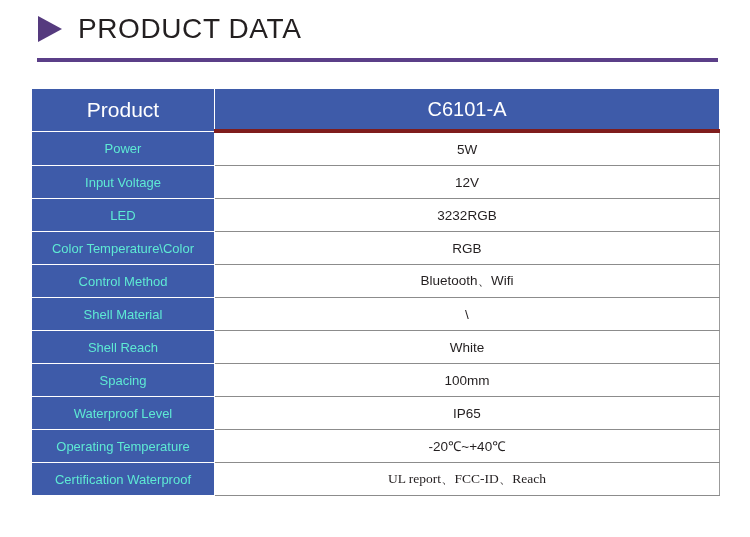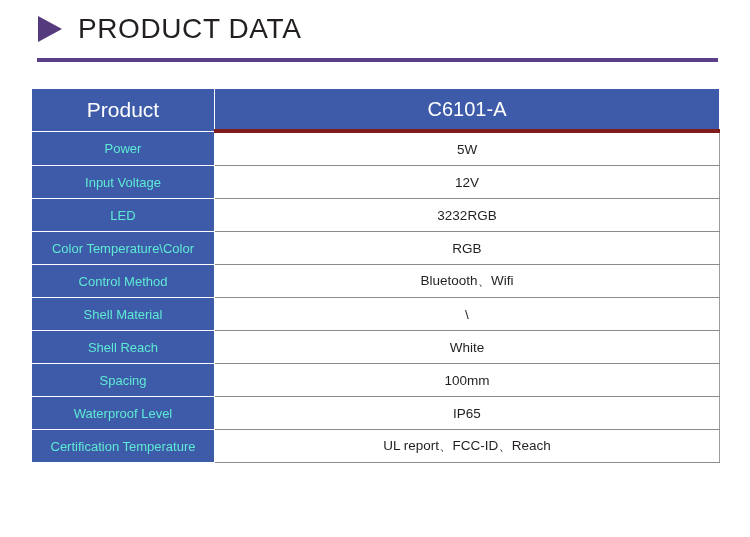--- a/index.html
+++ b/index.html
@@ -114,20 +114,21 @@
   }
   tr.dotted .row-value {
     border-top-style: dotted;
     border-top-color: #a6a6a6;
   }
   tr.first-body .row-value {
     border-top: 4px solid #7f1d1d;
   }
   tr.last-body .row-value {
     border-bottom: 1px solid #8c8c8c;
+    font-family: Liberation Serif, serif;
   }
 </style>
 </head>
 <body>
 
 <div id="header-block">
   <div id="title-triangle"></div>
   <div id="page-title">PRODUCT DATA</div>
   <div id="title-rule"></div>
 </div>
@@ -171,18 +172,22 @@
         <td class="row-value">White</td>
       </tr>
       <tr>
         <td class="row-label">Spacing</td>
         <td class="row-value">100mm</td>
       </tr>
       <tr>
         <td class="row-label">Waterproof Level</td>
         <td class="row-value">IP65</td>
       </tr>
+      <tr class="dotted">
+        <td class="row-label">Operating Temperature</td>
+        <td class="row-value">-20℃~+40℃</td>
+      </tr>
       <tr class="last-body dotted">
-        <td class="row-label">Certification Temperature</td>
+        <td class="row-label">Certification Waterproof</td>
         <td class="row-value">UL report、FCC-ID、Reach</td>
       </tr>
     </tbody>
 </table>
 
 </body></html>

